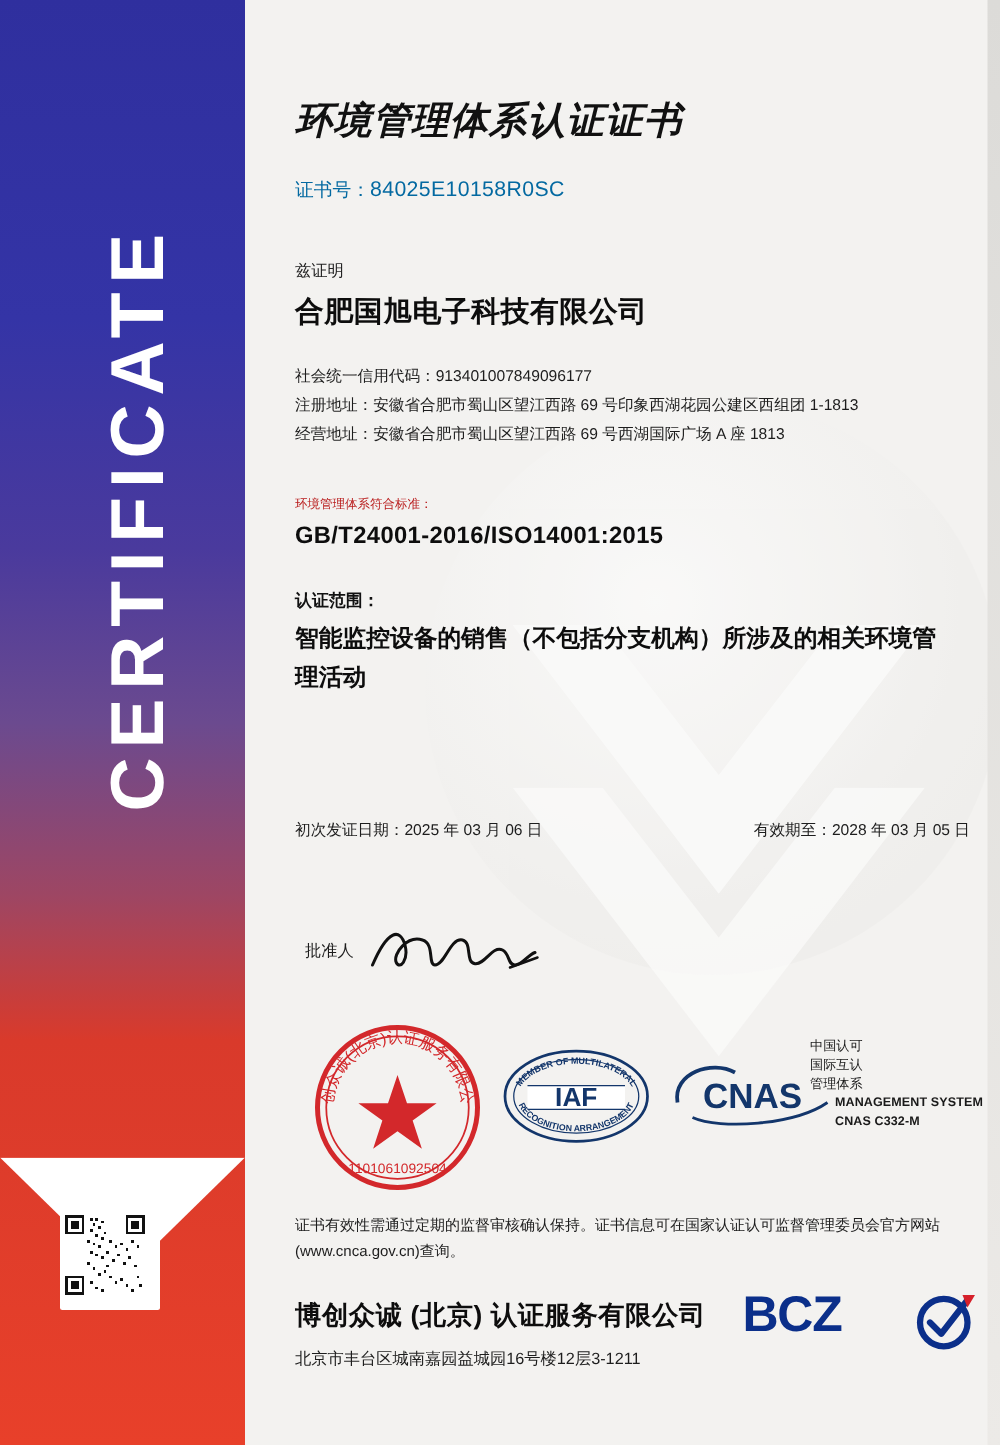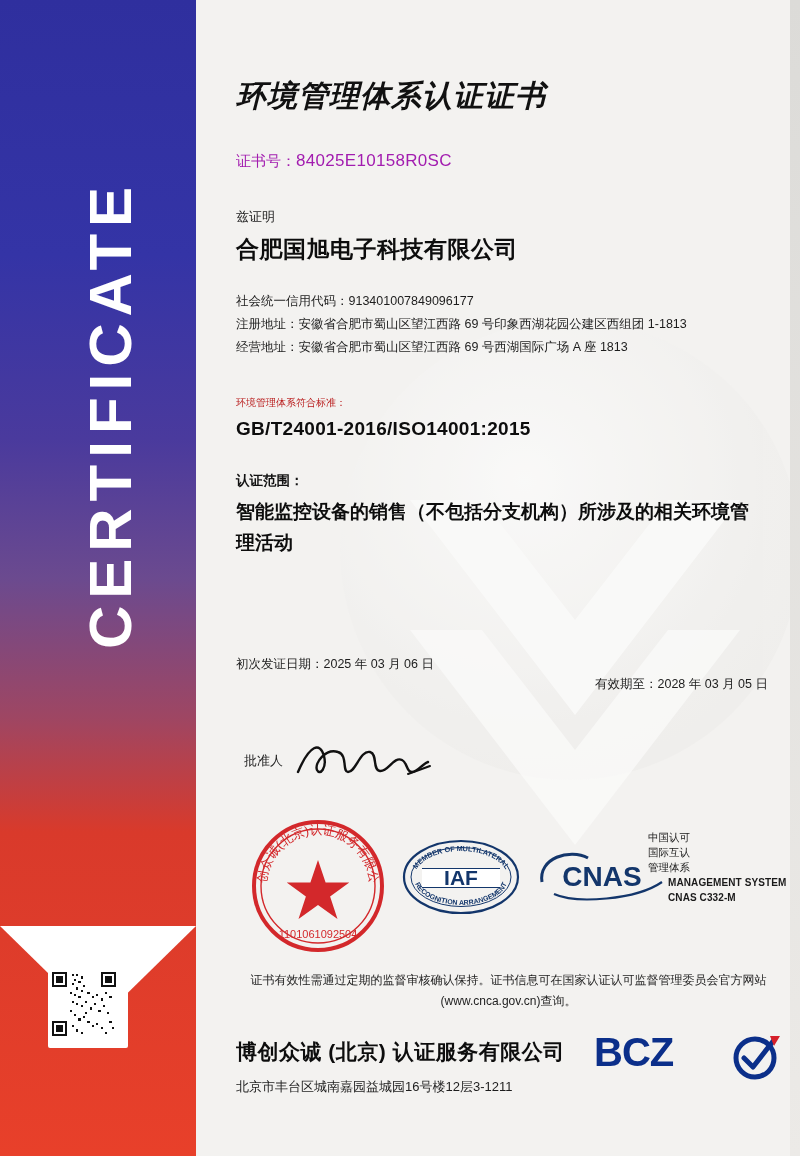--- a/index.html
+++ b/index.html
@@ -73,22 +73,22 @@
 
   
   .content{
     position:absolute;left:236px;top:0;width:540px;height:1156px;
   }
   .doc-title{
     position:absolute;left:0;top:76px;
     font-size:30px;font-weight:700;color:#111;letter-spacing:1px;font-style:italic;
   }
   .cert-no{
-    position:absolute;left:0;top:151px;
-    font-size:16px;color:#a21caf;
+    position:absolute;left:0;top:142px;
+    font-size:16px;color:#0369a1;
   }
   .cert-no .label{font-size:15px;}
   .cert-no .val{font-size:17px;letter-spacing:.3px;}
   .hereby{
     position:absolute;left:0;top:208px;font-size:13px;color:#222;
   }
   .company{
     position:absolute;left:0;top:234px;font-size:23px;font-weight:700;color:#0d0d0d;letter-spacing:.5px;
   }
   .meta{
@@ -104,21 +104,21 @@
   .scope-label{
     position:absolute;left:0;top:472px;font-size:13.5px;font-weight:700;color:#111;
   }
   .scope-text{
     position:absolute;left:0;top:496px;width:530px;
     font-size:19px;font-weight:700;line-height:31px;color:#0d0d0d;
   }
   .dates{
     position:absolute;left:0;top:656px;width:540px;font-size:12.5px;color:#1d1d1d;
   }
-  .dates .right{position:absolute;right:8px;top:0;margin-top:20px;}
+  .dates .right{position:absolute;right:0;top:0;}
   .approve{
     position:absolute;left:0;top:752px;font-size:13px;color:#1d1d1d;margin-left:8px;
   }
   .sign{
     position:absolute;left:54px;top:730px;width:150px;height:60px;
   }
 
   
   .seals{
     position:absolute;left:0;top:816px;width:540px;height:140px;
@@ -128,21 +128,21 @@
   .cnas{position:absolute;left:300px;top:26px;width:130px;height:62px;}
   .cnas-text{
     position:absolute;left:412px;top:14px;width:140px;
     font-size:10.5px;line-height:15px;color:#1a1a1a;
   }
   .cnas-text .en{font-weight:700;font-size:10px;letter-spacing:.1px;margin-left:20px;}
 
   
   .note{
     position:absolute;left:0;top:970px;width:545px;
-    font-size:12px;line-height:21px;color:#1d1d1d;text-align:center;
+    font-size:12px;line-height:21px;color:#1d1d1d;
   }
   .issuer{
     position:absolute;left:0;top:1038px;font-size:21px;font-weight:700;color:#0d0d0d;letter-spacing:.5px;
   }
   .issuer-addr{
     position:absolute;left:0;top:1078px;font-size:13px;color:#1d1d1d;
   }
   .logo{
     position:absolute;right:-8px;top:1030px;width:190px;height:48px;margin-left:36px;
   }

